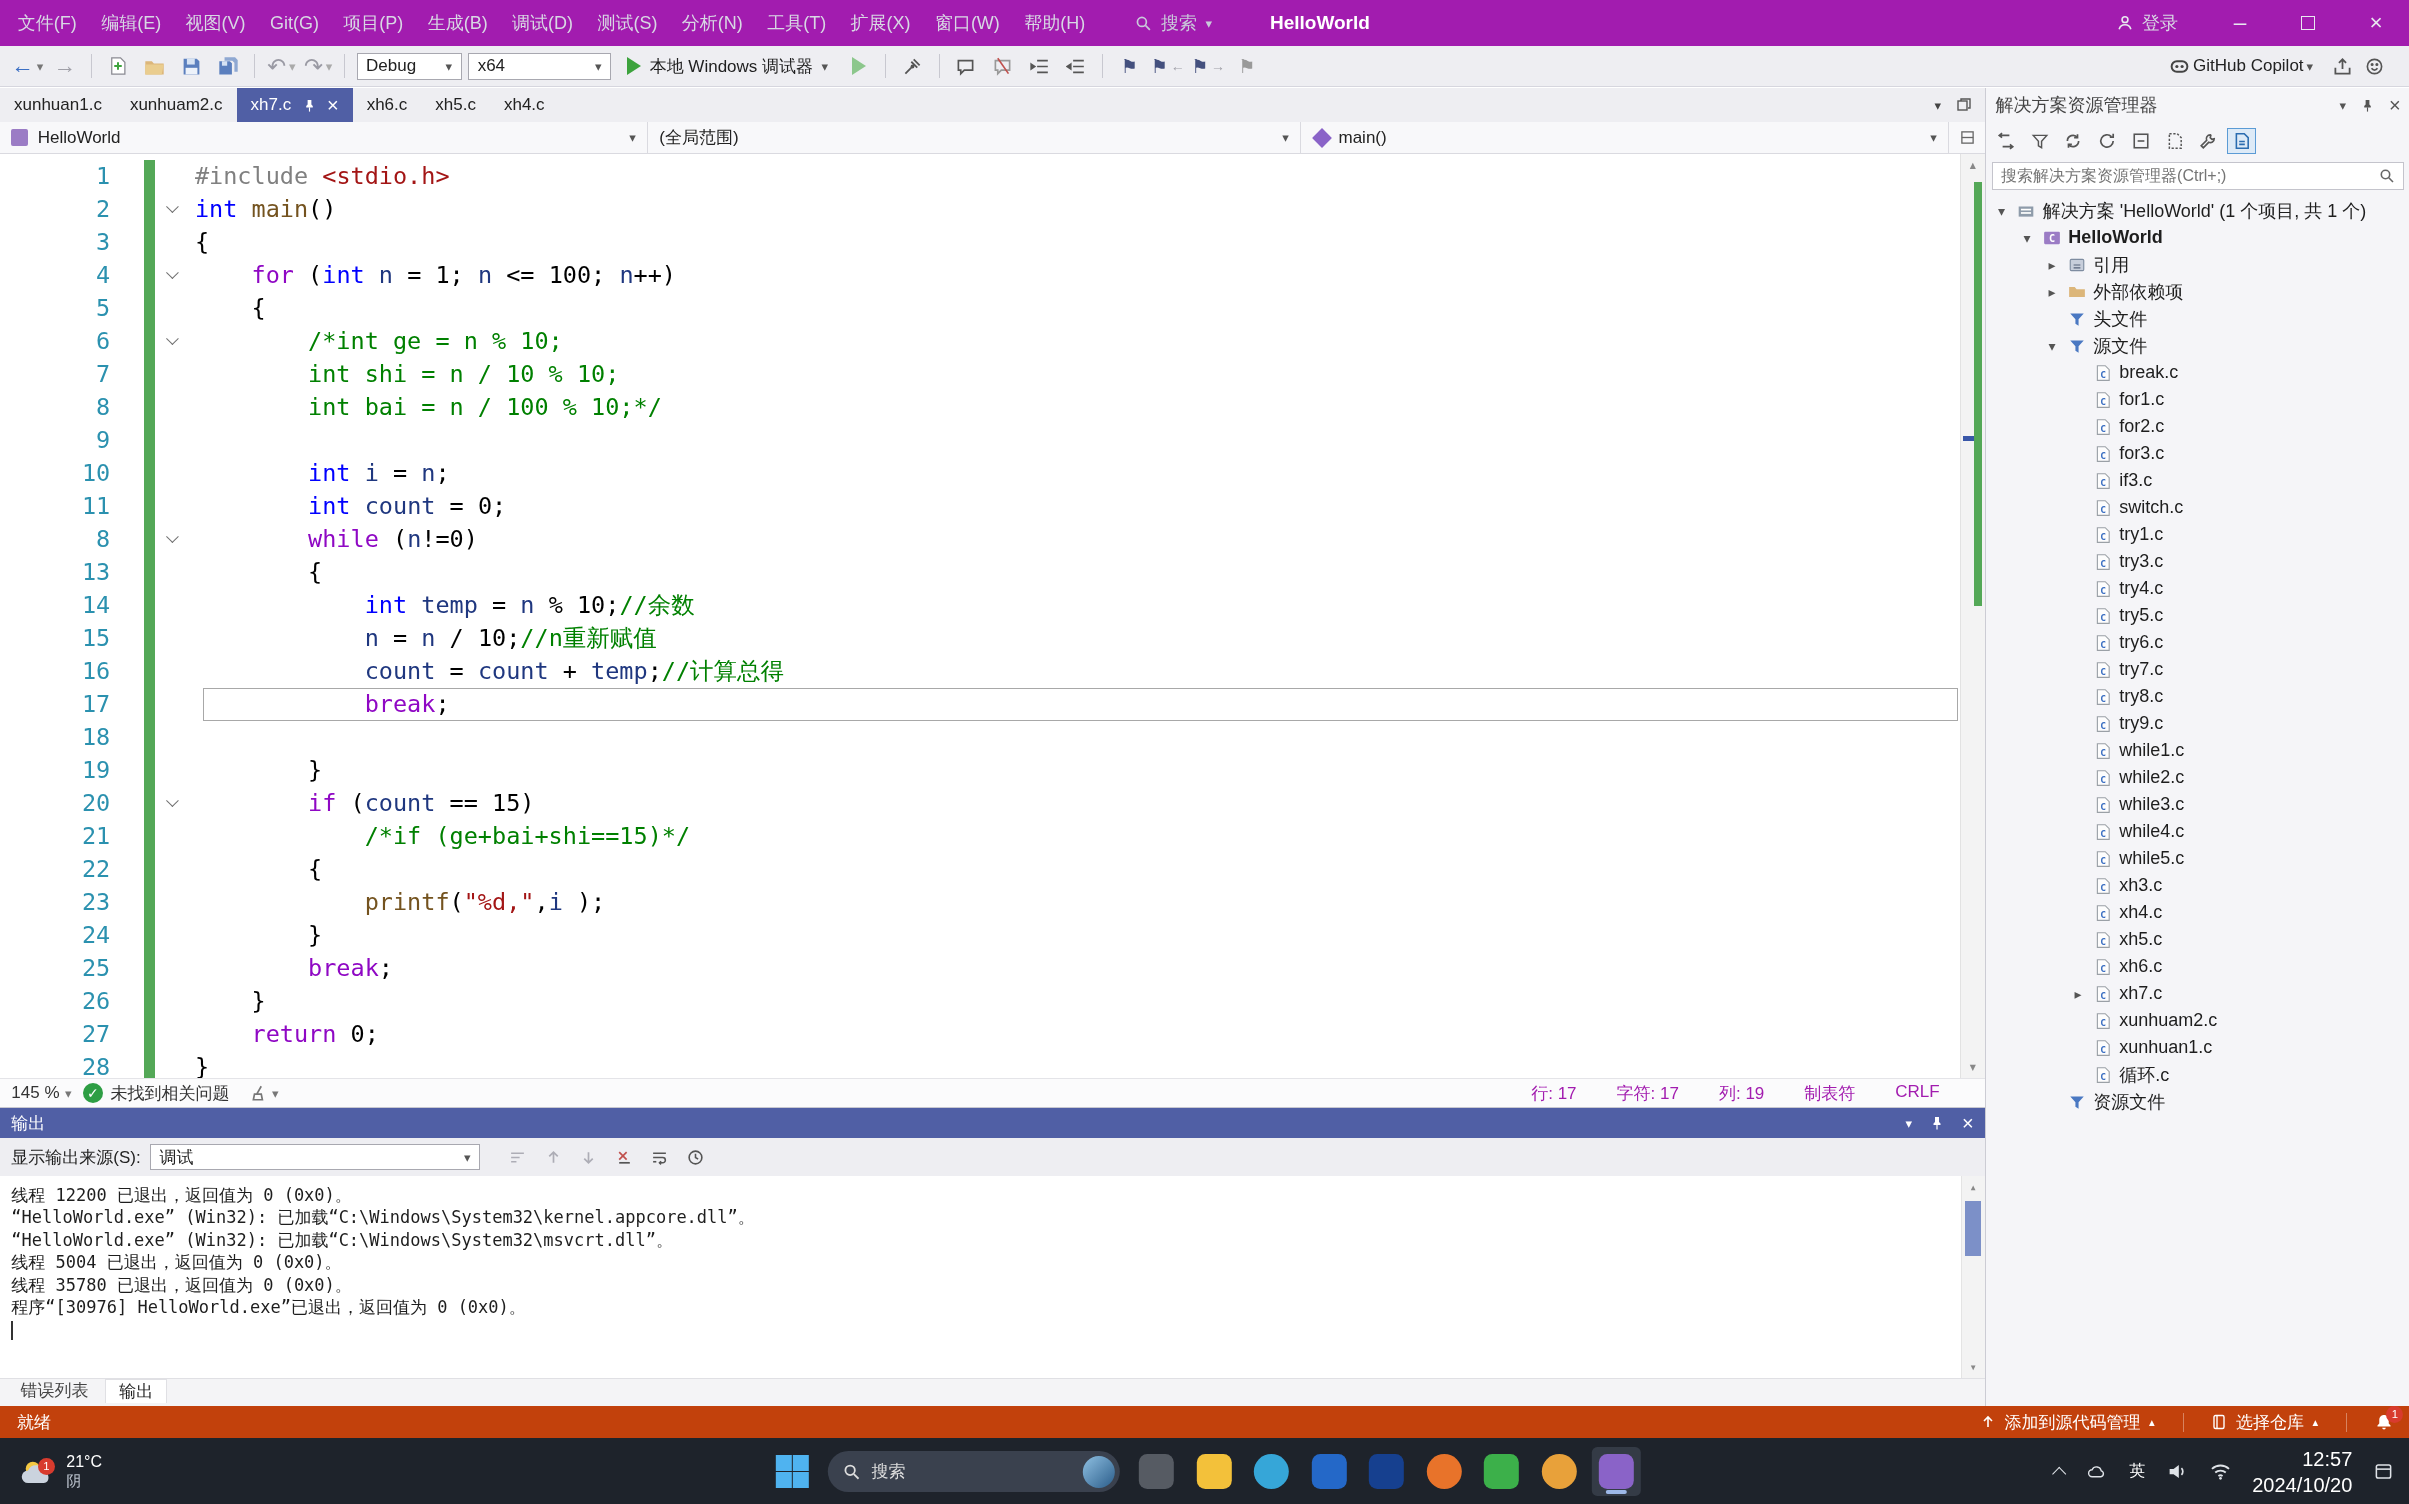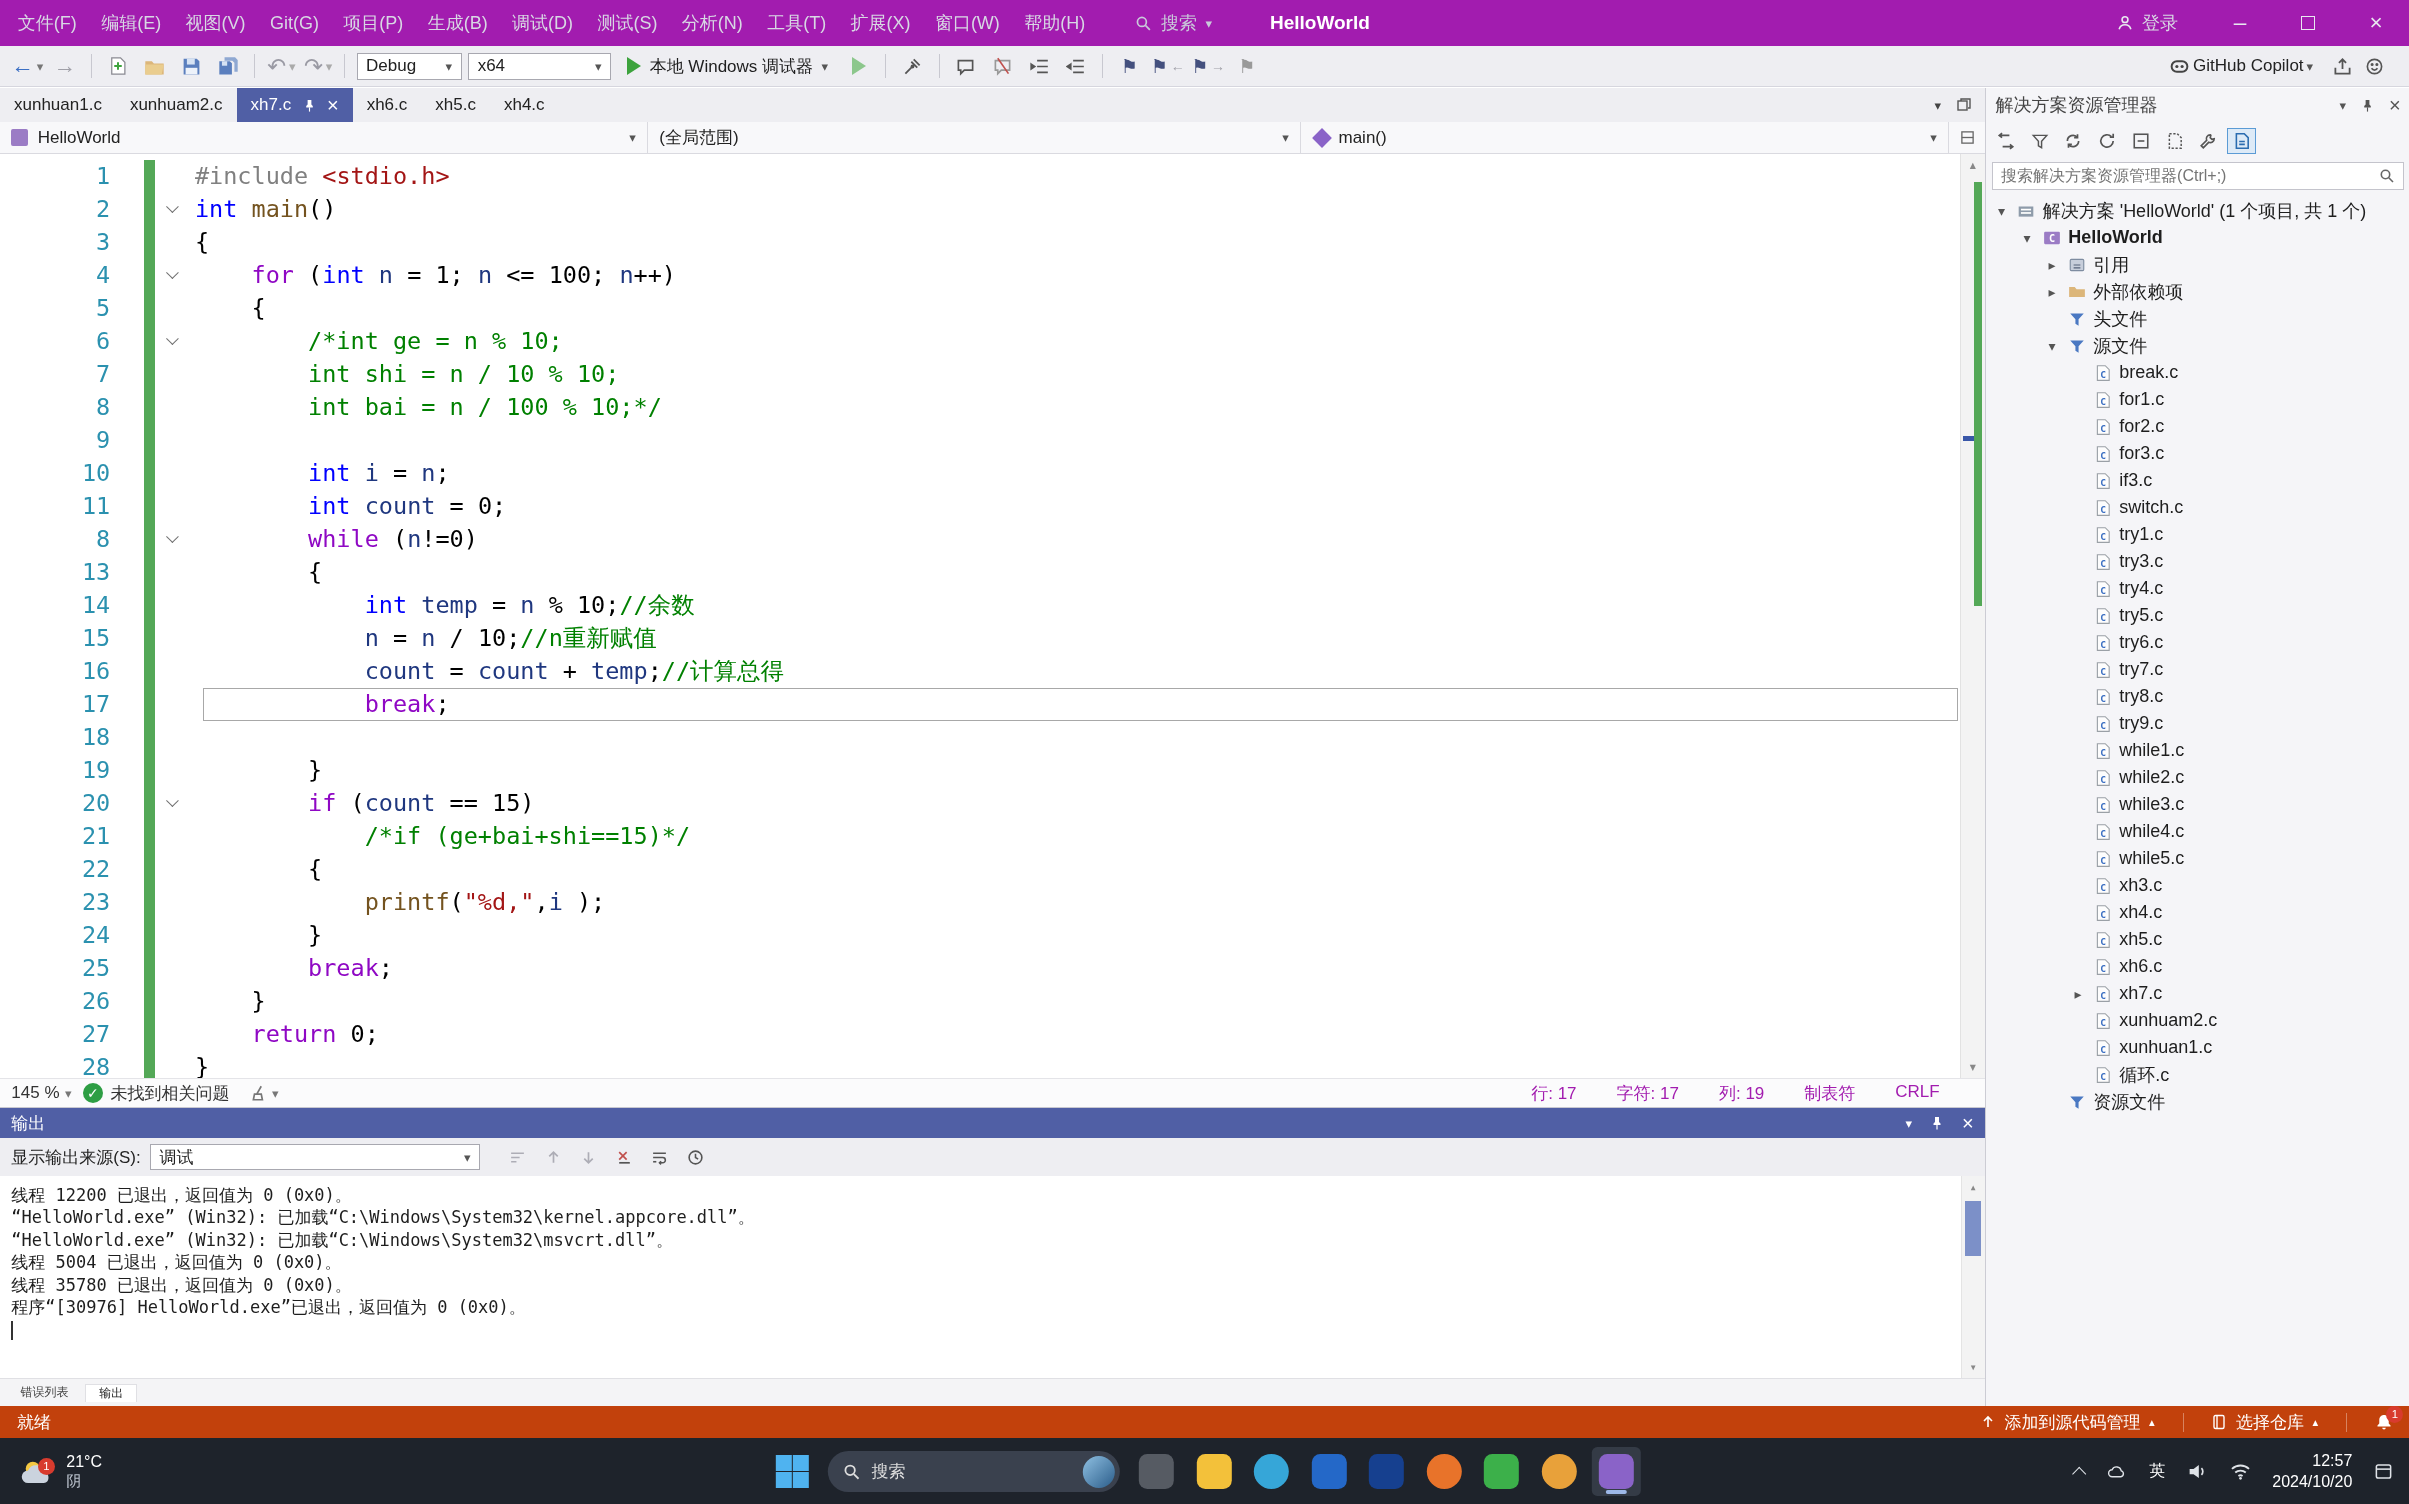--- a/index.html
+++ b/index.html
@@ -91,21 +91,21 @@
 .op-ics{display:flex;gap:5.6px;margin-left:13px}
 .op-ic{width:30px;height:26px;display:flex;align-items:center;justify-content:center;color:#444;font-size:16px}
 .op-ic.dis{color:#ADADB6}
 .op-body{flex:1;background:#fff;position:relative;font-family:"DejaVu Sans Mono","Liberation Mono",monospace;font-size:17px;color:#1E1E1E;padding:7.5px 32px 0 11.3px;overflow:hidden}
 .op-line{height:22.6px;line-height:22.6px;white-space:pre}
 .op-caret{width:1.9px;height:19px;background:#333;margin-top:1.9px}
 .op-scroll{position:absolute;right:0;top:0;bottom:0;width:24.5px;background:#F3F3F3;border-left:0.9px solid #E4E4E4}
 .op-thumb{position:absolute;top:24.5px;left:3.8px;width:16px;height:55px;background:#7C90C8}
 
 
-.ptabs{height:28px;background:#F4F4F6;display:flex;align-items:center;padding-left:7.5px;gap:3.8px;font-size:12px;color:#444;border-top:0.9px solid #E0E0E4}
+.ptabs{height:28px;background:#F4F4F6;display:flex;align-items:flex-start;padding-left:7.5px;gap:3.8px;font-size:17px;color:#444;border-top:0.9px solid #E0E0E4}
 .ptab{padding:0 13px;display:flex;align-items:center}
 .ptab.active{background:#fff;color:#1e1e1e;border:0.9px solid #E0E0E4;border-bottom:none}
 
 
 .sx{width:425px;background:#F5F5F8;border-left:0.9px solid #CCCCD4;display:flex;flex-direction:column;font-size:18px;color:#1E1E1E}
 .sx-title{height:34px;display:flex;align-items:center;padding:0 9.4px;color:#444;flex:none}
 .sx-ticons{margin-left:auto;display:flex;gap:14px;align-items:center;color:#555}
 .sx-toolbar{height:38px;display:flex;align-items:center;padding:0 5.6px;gap:4.7px;flex:none}
 .sxi{width:29px;height:26px;display:flex;align-items:center;justify-content:center;color:#555}
 .sxi.sel{border:0.9px solid #5B9BD5;background:#DDEAF7}
@@ -140,21 +140,21 @@
 .tb-bing{width:32px;height:32px;border-radius:50%;margin-left:auto;background:linear-gradient(135deg,#8fc0e2,#2b5d8a)}
 .tb-apps{display:flex;gap:8.5px;align-items:center}
 .tb-app{width:49px;height:49px;border-radius:5.6px;display:flex;align-items:center;justify-content:center;position:relative}
 .tb-app.active{background:#343B46}
 .tb-app.active::after{content:"";position:absolute;bottom:1.9px;left:14px;right:14px;height:3.8px;border-radius:1.9px;background:#9DB8E8}
 .tb-app-ic{width:35px;height:35px;border-radius:8.5px}
 .tb-app-ic.circle{border-radius:50%}
 .tb-tray{margin-left:auto;display:flex;align-items:center;gap:21.7px;padding-right:17px}
 .tray-chev{width:10.4px;height:10.4px;border-left:1.9px solid #dfe3e8;border-top:1.9px solid #dfe3e8;transform:rotate(45deg);margin-top:4.7px}
 .ime{font-size:16px}
-.tb-clock{text-align:right;font-size:16px;line-height:1.3}
+.tb-clock{text-align:right;font-size:20px;line-height:1.3}
 svg{display:block}
 </style>
 </head>
 <body>
 
 <div id="app">
 
   <div class="titlebar">
     <div class="menus" id="menu-bar">
         <div class="menu-item">文件(F)</div>

